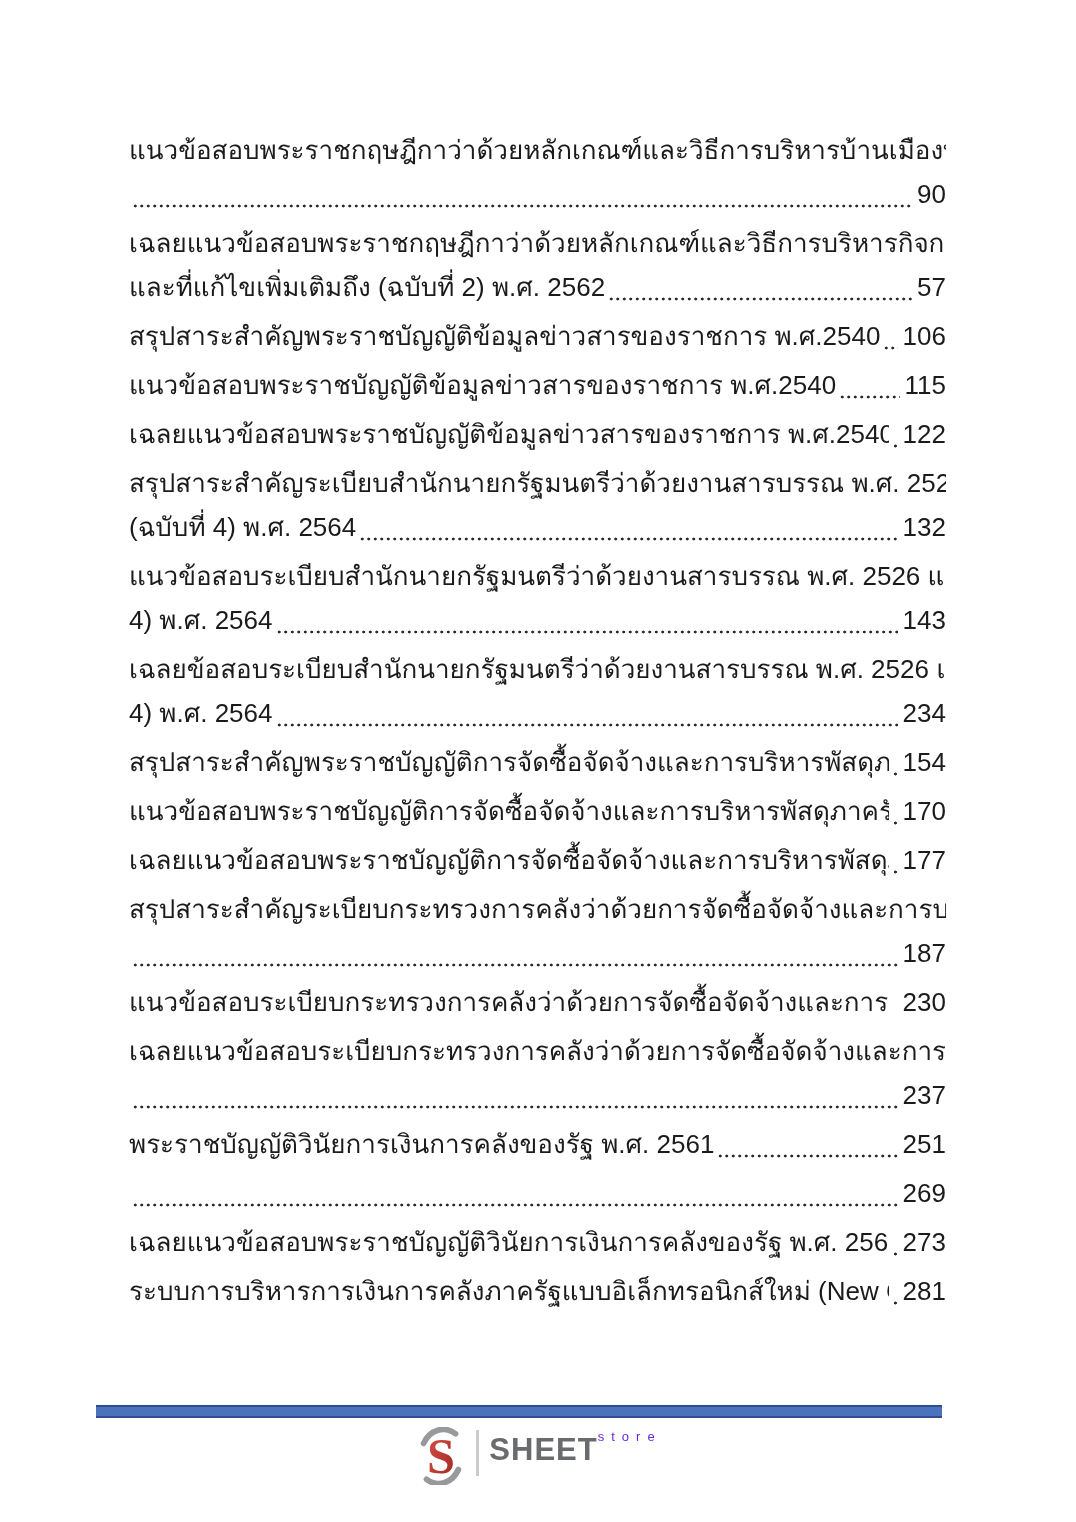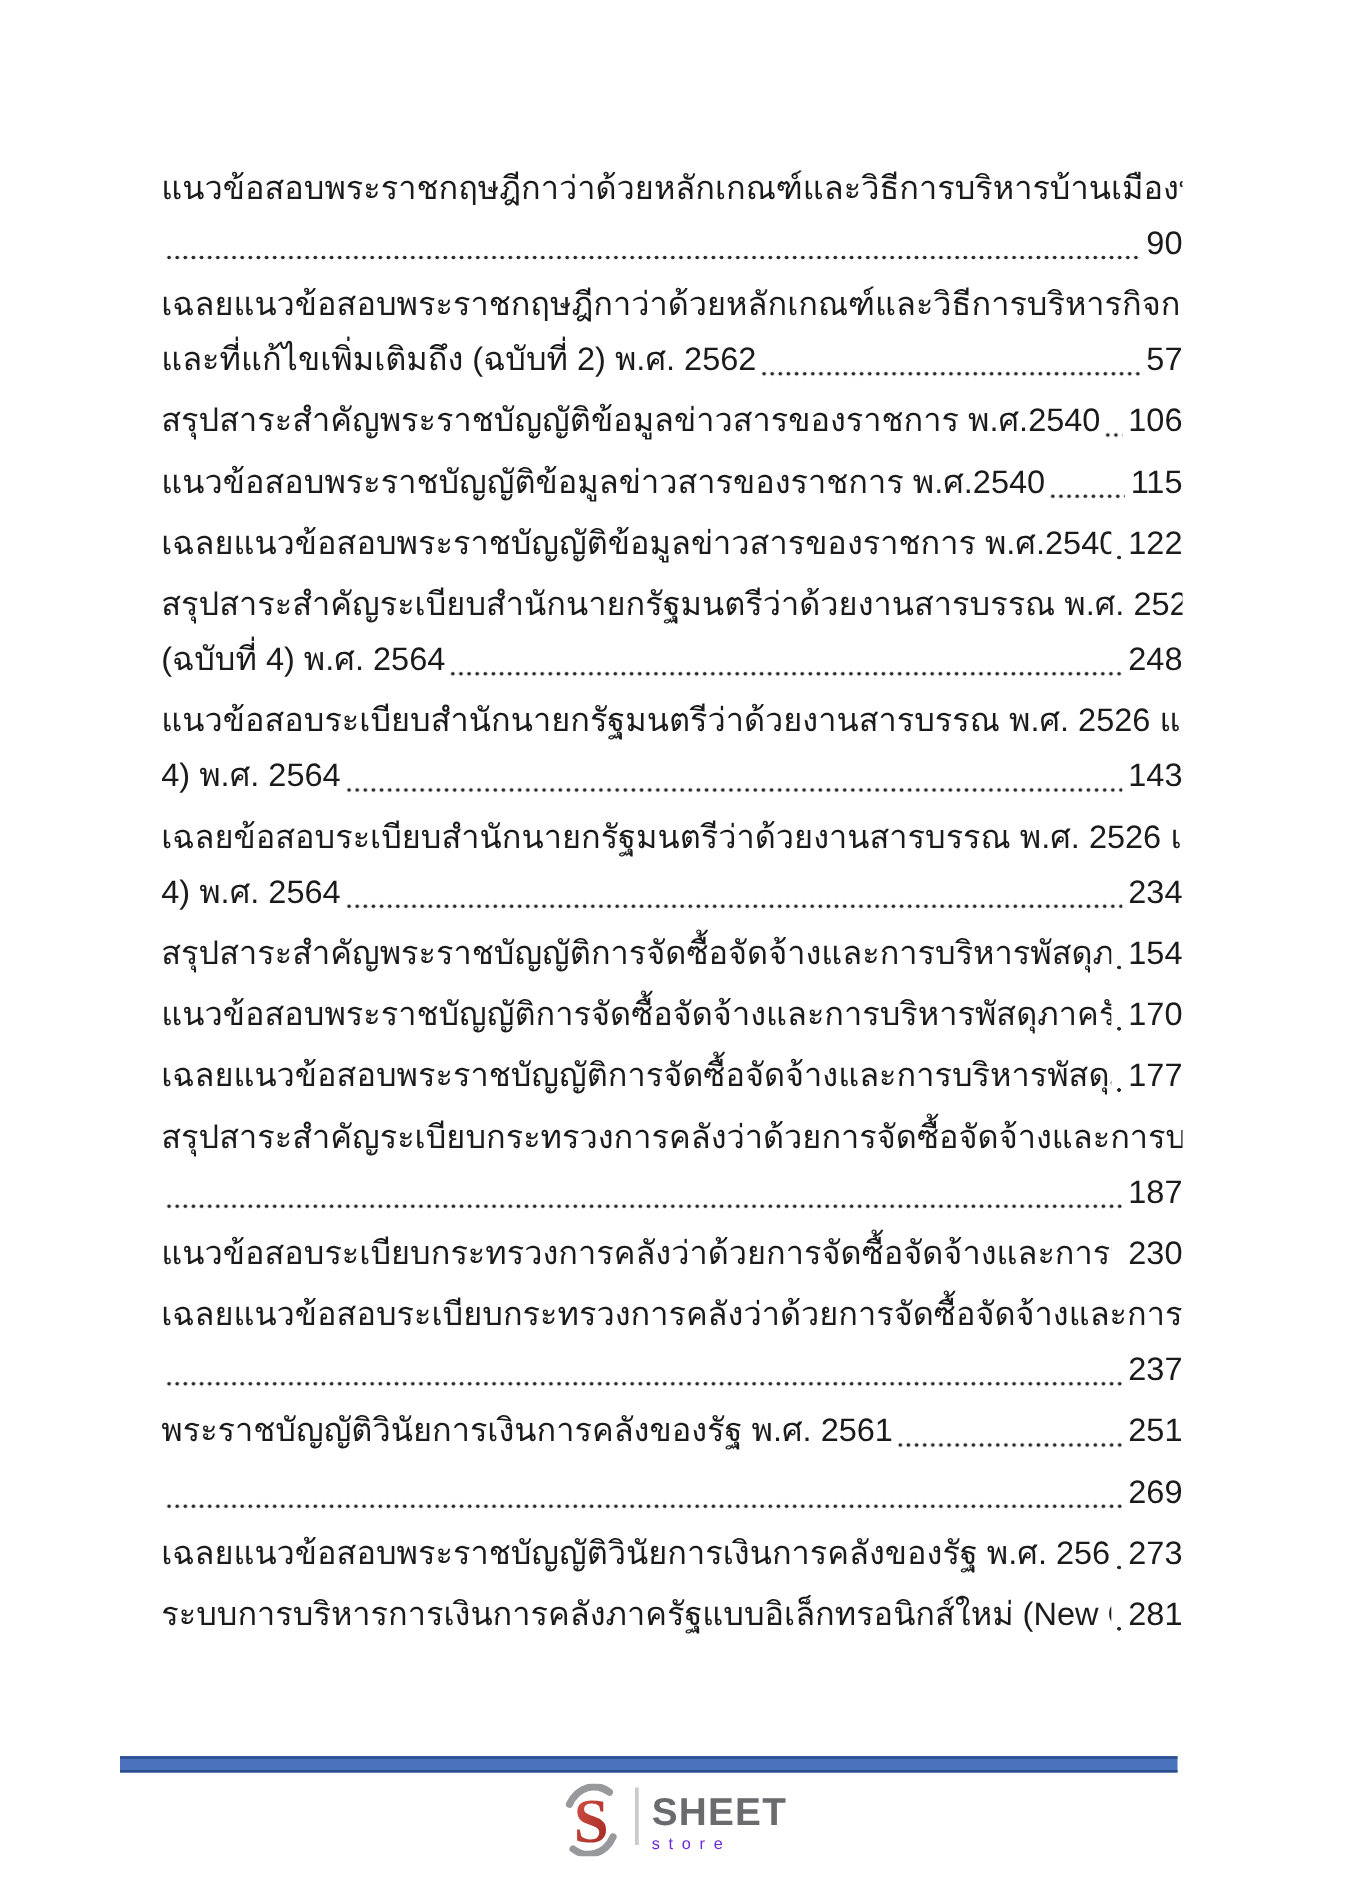--- a/index.html
+++ b/index.html
@@ -77,21 +77,21 @@
     flex: 0 0 auto;
   }
   .logo-divider {
     width: 3px;
     height: 46px;
     background: #c9cbce;
     margin: 3px 10px 0 8px;
   }
   .logo-text {
     display: flex;
-    flex-direction: column;
+    flex-direction: row;
   }
   .logo-brand {
     font-size: 31px;
     font-weight: bold;
     color: #6a6b6e;
     letter-spacing: 1px;
     line-height: 1;
     margin-top: 7px;
   }
   .logo-sub {
@@ -142,21 +142,21 @@
           <span class="txt">เฉลยแนวข้อสอบพระราชบัญญัติข้อมูลข่าวสารของราชการ พ.ศ.2540</span>
           <span class="lead"></span>
           <span class="pagenum">122</span>
         </div>
       </div>
       <div class="toc-entry">
         <div class="toc-line">สรุปสาระสำคัญระเบียบสำนักนายกรัฐมนตรีว่าด้วยงานสารบรรณ พ.ศ. 2526 และที่แก้ไขเพิ่มเติมถึง</div>
         <div class="toc-lastline">
           <span class="txt">(ฉบับที่ 4) พ.ศ. 2564</span>
           <span class="lead"></span>
-          <span class="pagenum">248</span>
+          <span class="pagenum">132</span>
         </div>
       </div>
       <div class="toc-entry">
         <div class="toc-line">แนวข้อสอบระเบียบสำนักนายกรัฐมนตรีว่าด้วยงานสารบรรณ พ.ศ. 2526 และที่แก้ไขเพิ่มเติมถึง (ฉบับที่</div>
         <div class="toc-lastline">
           <span class="txt">4) พ.ศ. 2564</span>
           <span class="lead"></span>
           <span class="pagenum">143</span>
         </div>
       </div>

